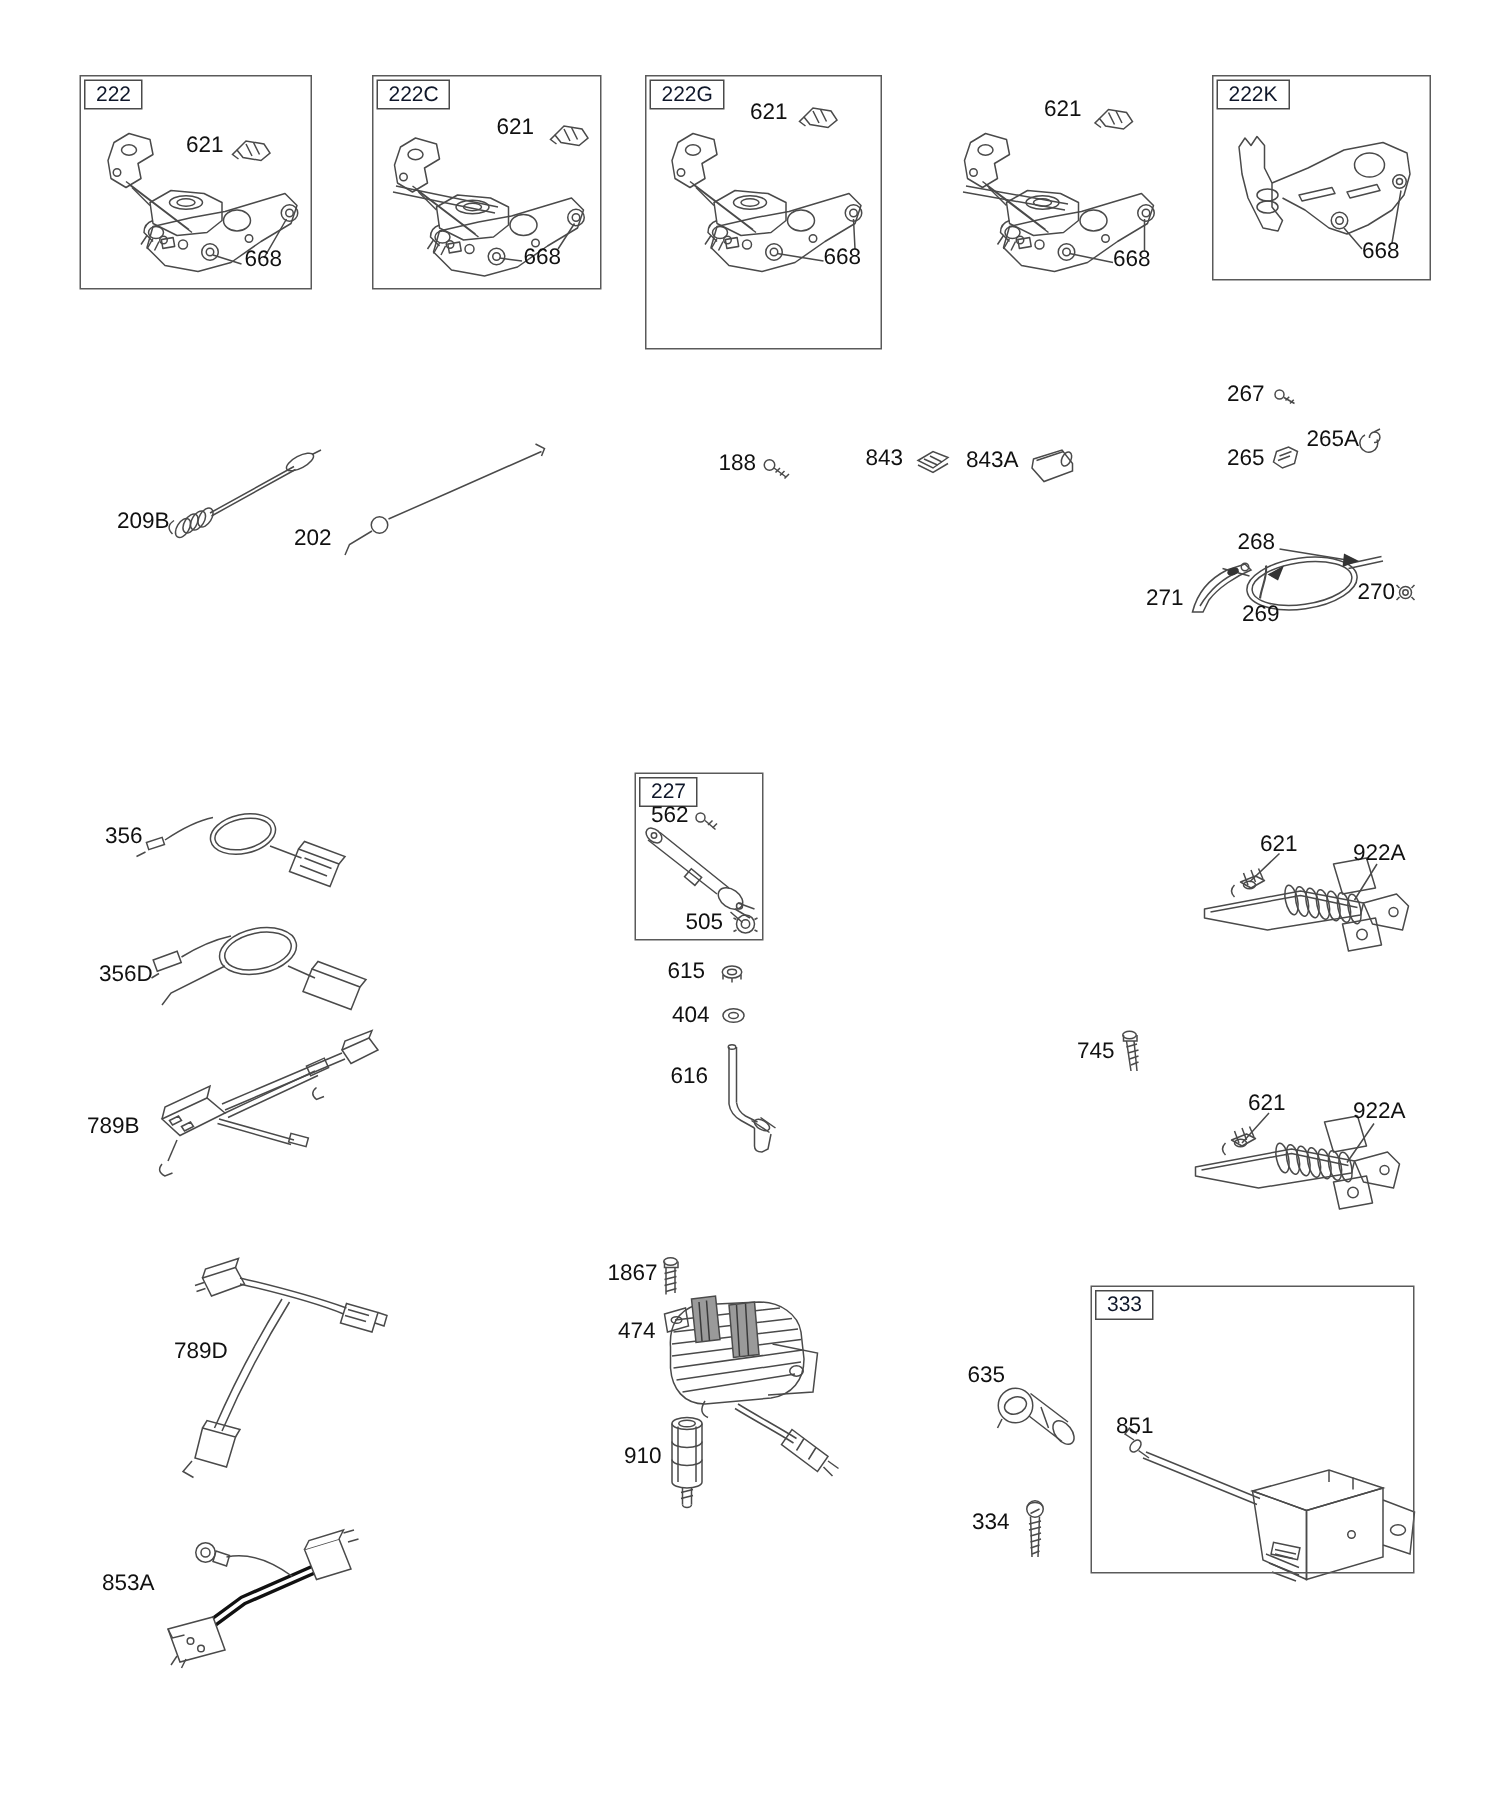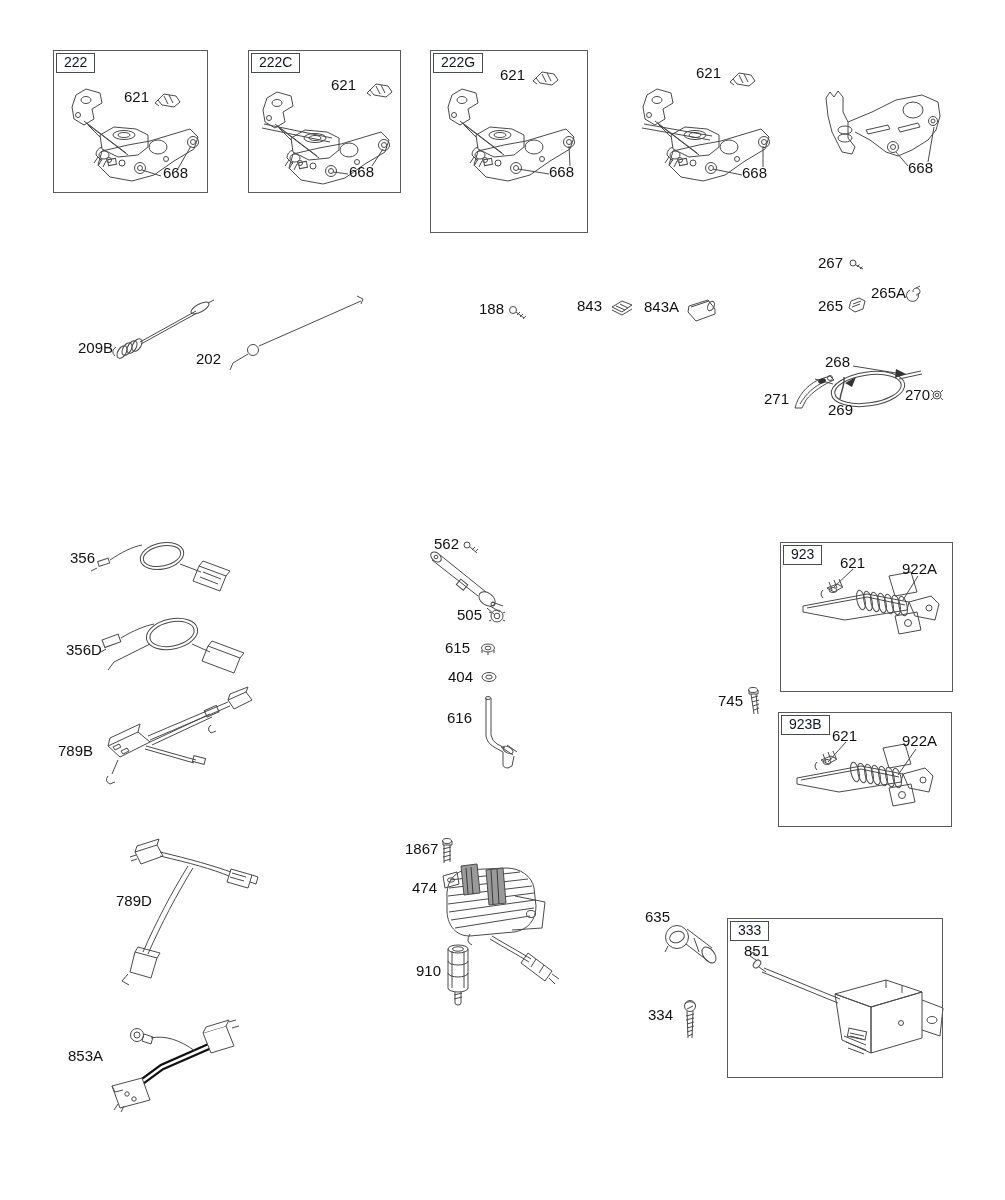--- a/index.html
+++ b/index.html
@@ -381,27 +381,27 @@
 
   <div class="gbox" style="left:53px;top:50px;width:155px;height:143px">
     <div class="gtag">222</div>
   </div>
   <div class="gbox" style="left:248px;top:50px;width:153px;height:143px">
     <div class="gtag">222C</div>
   </div>
   <div class="gbox" style="left:430px;top:50px;width:158px;height:183px">
     <div class="gtag">222G</div>
   </div>
-  <div class="gbox" style="left:780px;top:542px;width:173px;height:150px">
-    <div class="gtag">923</div>
-  </div>
-  <div class="gbox" style="left:778px;top:712px;width:174px;height:115px">
-    <div class="gtag">923B</div>
-  </div>
-  <div class="gbox" style="left:727px;top:918px;width:216px;height:160px">
+  <div class="gbox" style="left:808px;top:50px;width:146px;height:137px">
+    <div class="gtag">222K</div>
+  </div>
+  <div class="gbox" style="left:423px;top:515px;width:86px;height:112px">
+    <div class="gtag">227</div>
+  </div>
+  <div class="gbox" style="left:727px;top:857px;width:216px;height:192px">
     <div class="gtag">333</div>
   </div>
 
   <div class="pn" style="left:124px;top:89px">621</div>
   <div class="pn" style="left:163px;top:165px">668</div>
   <div class="pn" style="left:331px;top:77px">621</div>
   <div class="pn" style="left:349px;top:164px">668</div>
   <div class="pn" style="left:500px;top:67px">621</div>
   <div class="pn" style="left:549px;top:164px">668</div>
   <div class="pn" style="left:696px;top:65px">621</div>

